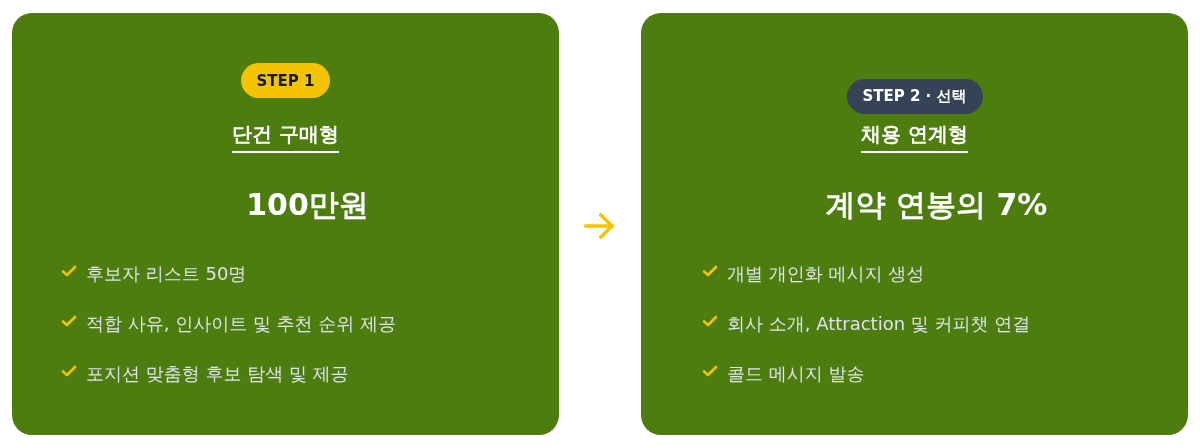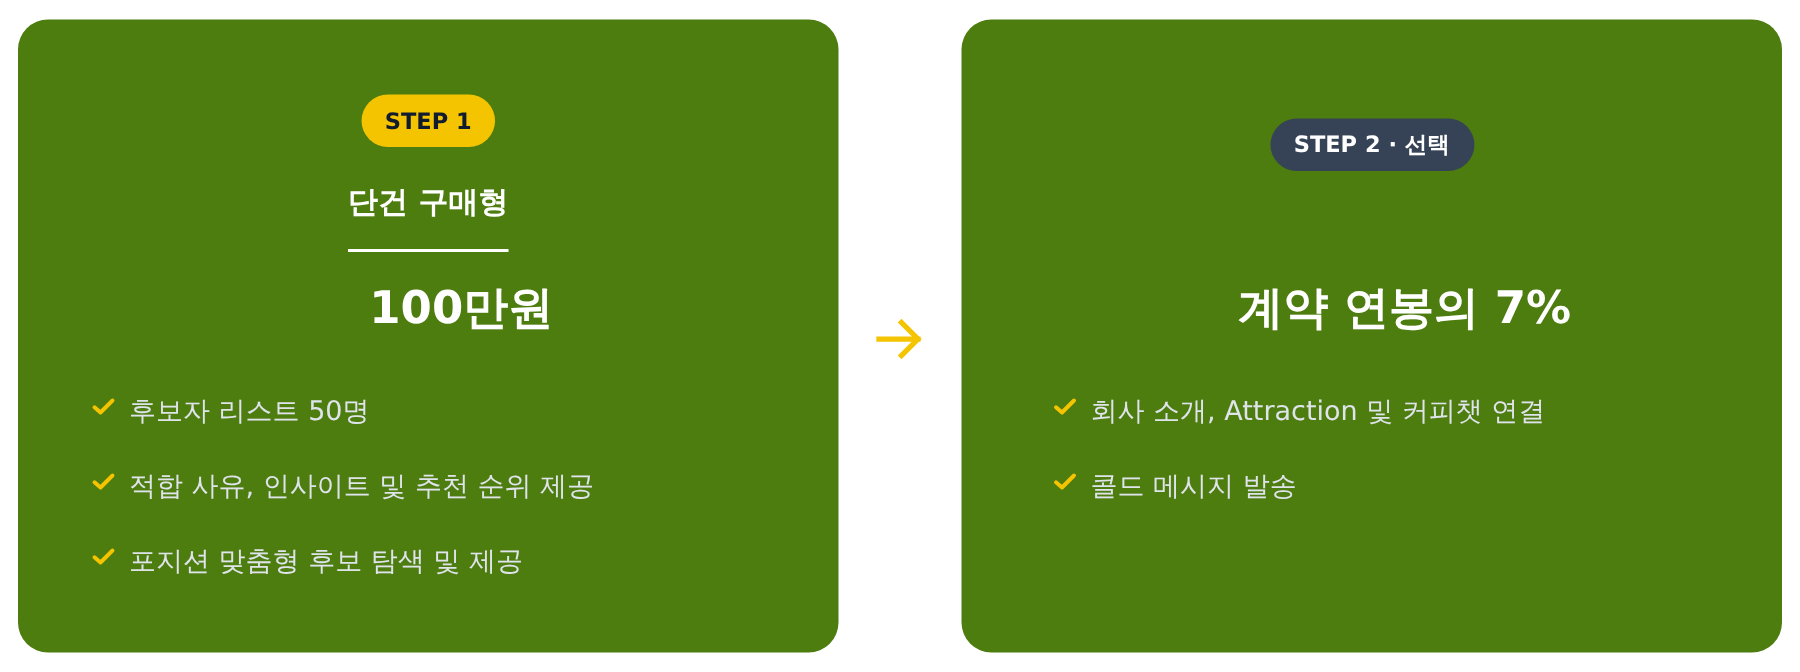--- a/index.html
+++ b/index.html
@@ -19,21 +19,21 @@
       display: flex; align-items: center; justify-content: center;
       font-weight: bold; font-size: 15px; white-space: nowrap; box-sizing: border-box;
     }
     .badge.yellow { background: #f5c400; color: #111c2e; }
     .badge.gray { background: #364356; color: #ffffff; margin-top: 16px; }
     .plan-title {
       position: absolute; top: 108px; left: 0; right: 0; text-align: center;
     }
     .plan-title span {
       color: #ffffff; font-size: 20px; font-weight: bold;
-      border-bottom: 2px solid #ffffff; padding-bottom: 18px; display: inline-block;
+      border-bottom: 2px solid #ffffff; padding-bottom: 3px; display: inline-block;
     }
     .price {
       position: absolute; top: 172px; left: 0; right: 0; text-align: center;
       color: #ffffff; font-size: 30px; font-weight: bold; padding-left: 44px;
     }
     .features { position: absolute; top: 249px; left: 48px; list-style: none; margin: 0; padding: 0; }
     .card.right .features { left: 60px; }
     .features li {
       display: flex; align-items: flex-start; height: 50px;
       color: #dfe3ea; font-size: 18px;
@@ -75,22 +75,31 @@
     </li>
   </ul>
 </div>
 
 <svg class="arrow" viewBox="0 0 34 30">
   <path d="M3 15 H29 M18 4 L29 15 L18 26" fill="none" stroke="#f5c400" stroke-width="3.5" stroke-linecap="square" stroke-linejoin="miter"></path>
 </svg>
 
 <div class="card right">
   <div class="badge gray">STEP 2 · 선택</div>
+  <div class="plan-title">
+    <span>채용 연계형</span>
+  </div>
   <div class="price">계약 연봉의 7%</div>
   <ul class="features">
+    <li>
+      <svg class="check" viewBox="0 0 18 18">
+          <path d="M3 9.5 L7 13 L15 5" fill="none" stroke="#f5c400" stroke-width="2.6" stroke-linecap="round" stroke-linejoin="round"></path>
+        </svg>
+      <span>개별 개인화 메시지 생성</span>
+    </li>
     <li>
       <svg class="check" viewBox="0 0 18 18">
           <path d="M3 9.5 L7 13 L15 5" fill="none" stroke="#f5c400" stroke-width="2.6" stroke-linecap="round" stroke-linejoin="round"></path>
         </svg>
       <span>회사 소개, Attraction 및 커피챗 연결</span>
     </li>
     <li>
       <svg class="check" viewBox="0 0 18 18">
           <path d="M3 9.5 L7 13 L15 5" fill="none" stroke="#f5c400" stroke-width="2.6" stroke-linecap="round" stroke-linejoin="round"></path>
         </svg>

